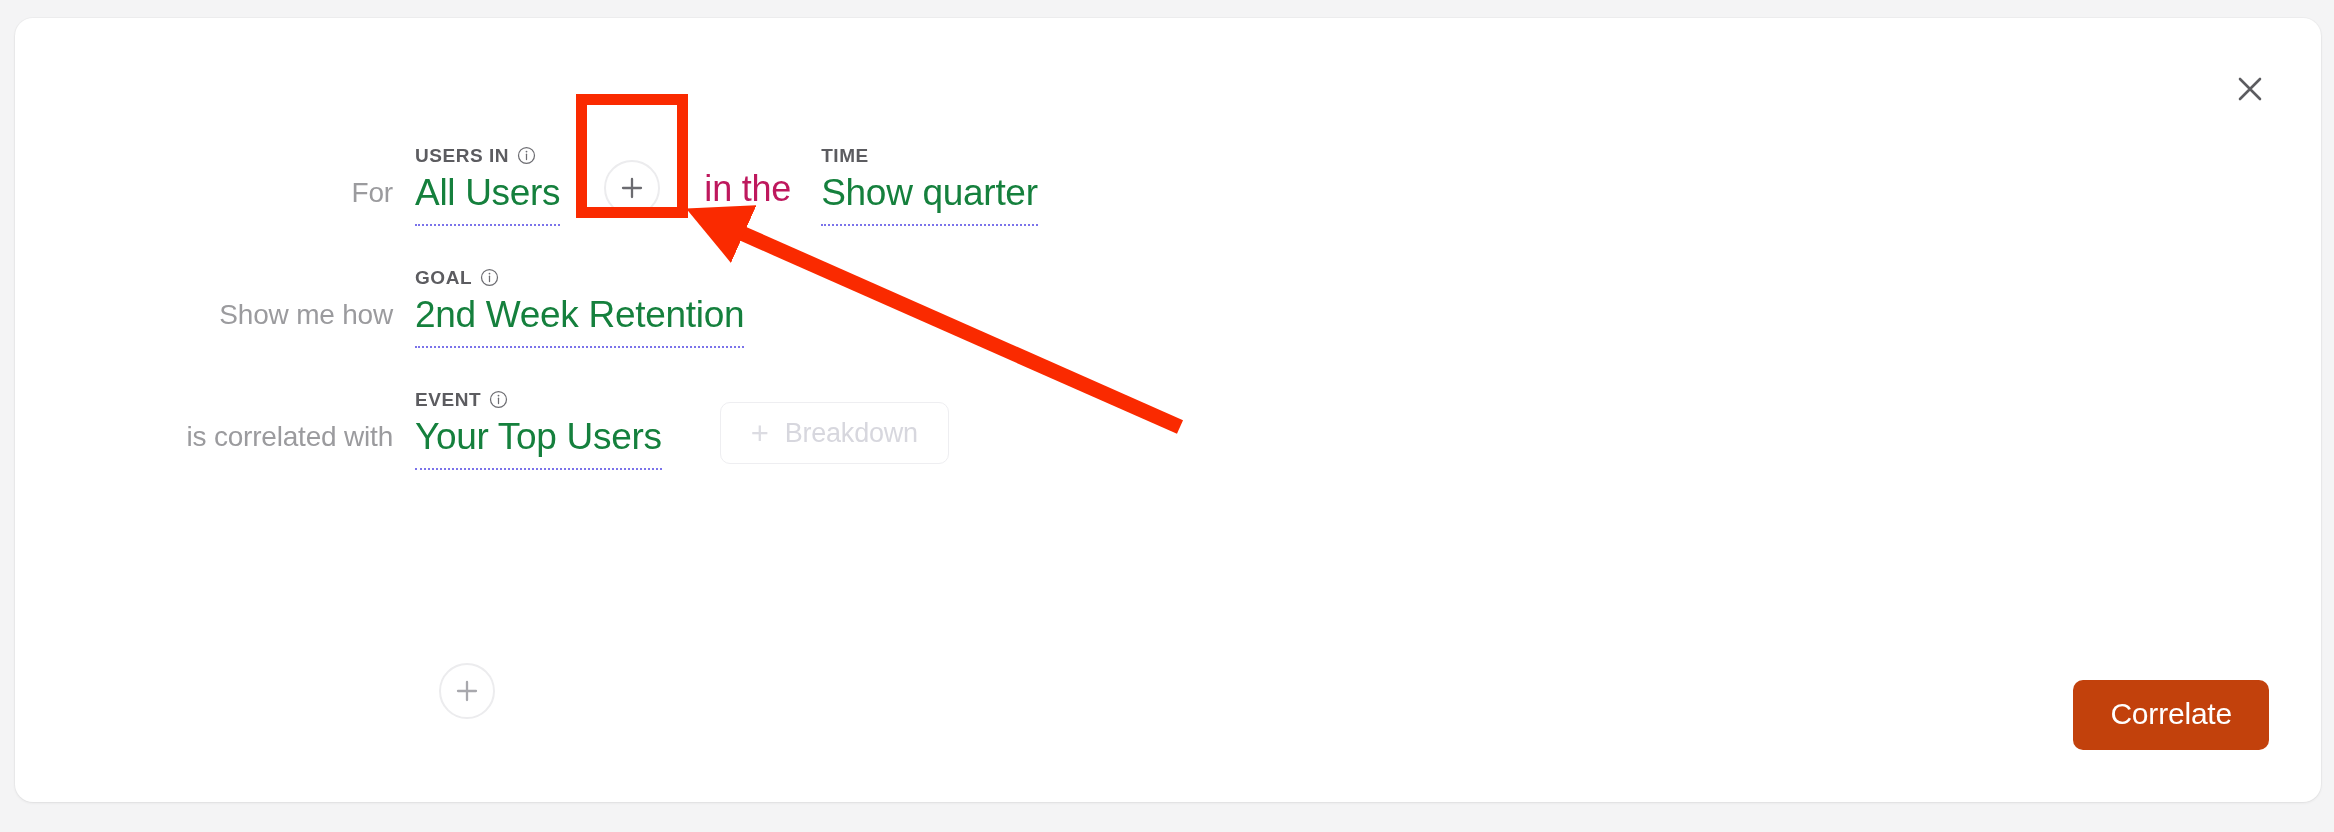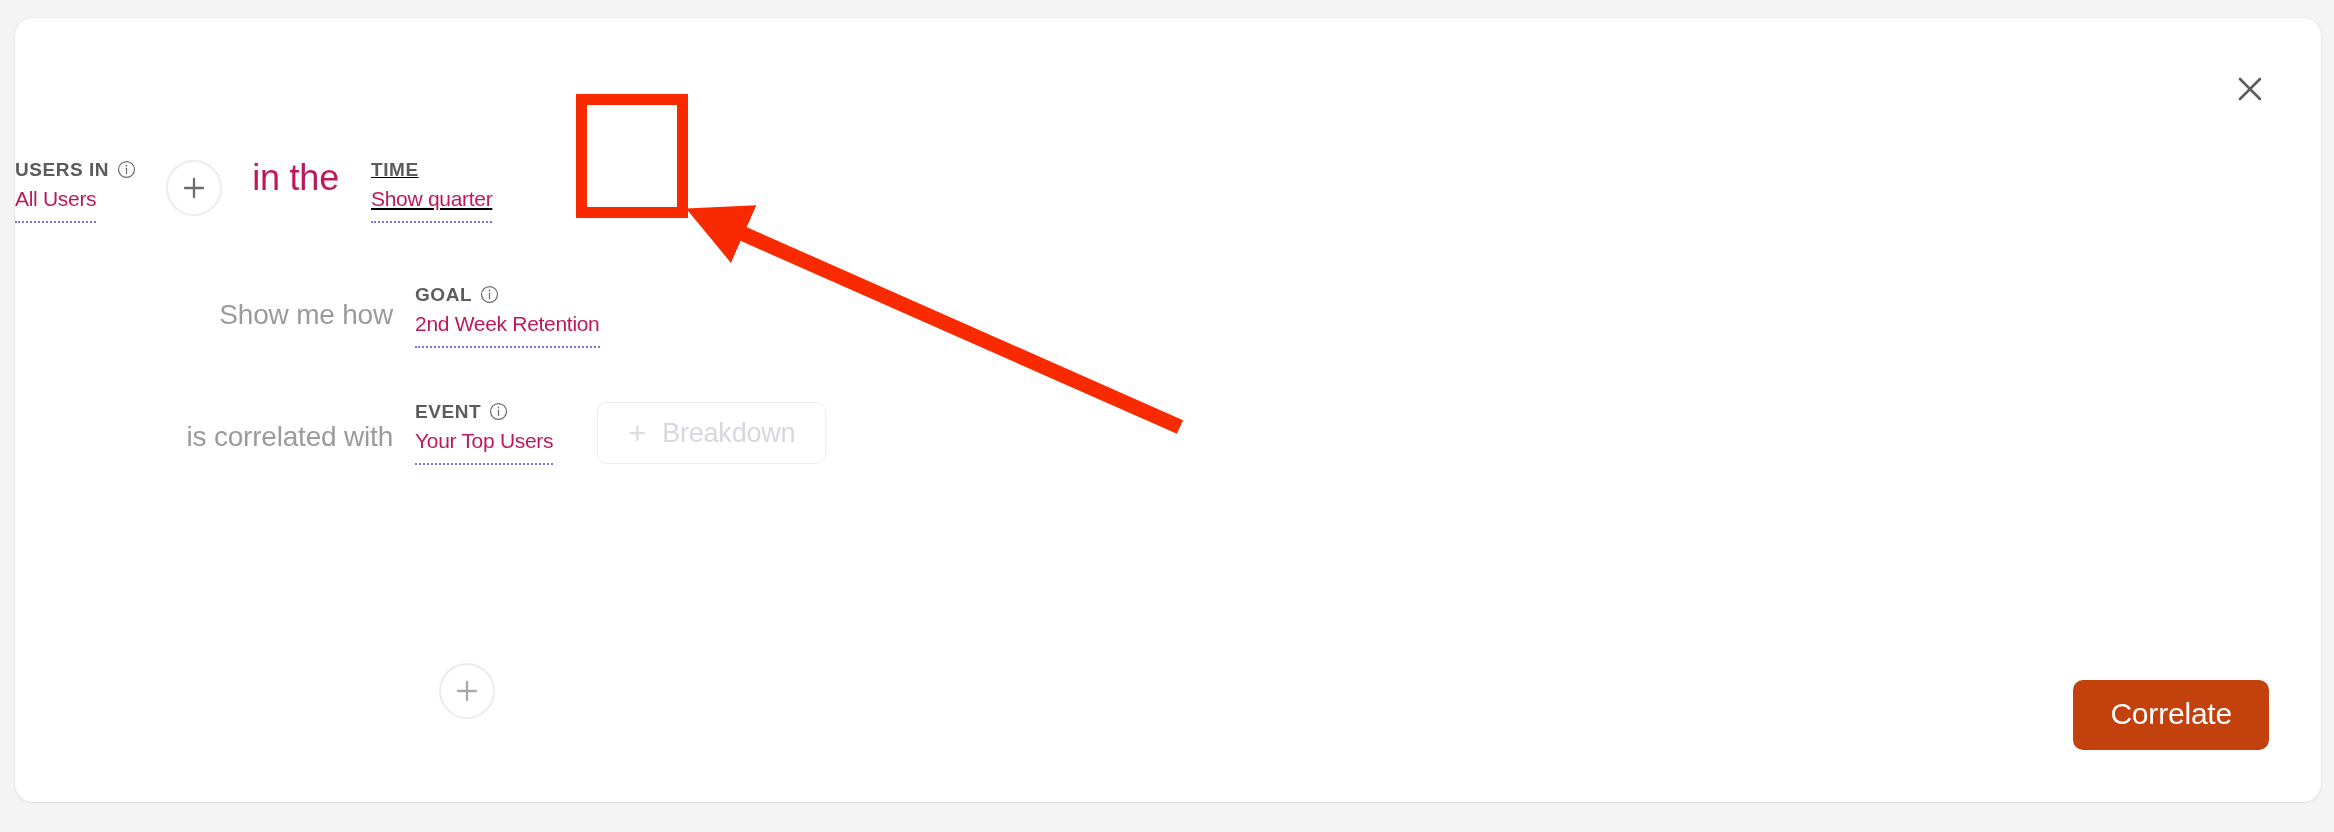--- a/index.html
+++ b/index.html
@@ -102,22 +102,22 @@
 
   .info-icon {
     width: 19px;
     height: 19px;
     display: inline-block;
     flex: 0 0 19px;
   }
   .info-icon svg { display: block; }
 
   .field-value {
-    font-size: 21px;
-    color: #be185d;
+    font-size: 37px;
+    color: #15803d;
     letter-spacing: -0.3px;
     line-height: 1.05;
     padding-bottom: 11px;
     border-bottom: 2px dotted #7b73ea;
     cursor: pointer;
     white-space: nowrap;
   }
 
   
   .circle-plus {
@@ -129,21 +129,22 @@
     display: inline-flex;
     align-items: center;
     justify-content: center;
     cursor: pointer;
     flex: 0 0 56px;
   }
   .circle-plus svg { display: block; }
 
   .row-inline {
     display: flex;
-    gap: 0;
+    align-items: flex-end;
+    gap: 14px;
   }
 
   .inline-mid {
     color: #be185d;
     font-size: 36px;
     letter-spacing: -0.2px;
     line-height: 1;
     padding-bottom: 19px;
     white-space: nowrap;
   }
@@ -222,20 +223,21 @@
 
     <div class="close-btn">
       <svg width="28" height="28" viewBox="0 0 28 28" aria-hidden="true">
         <path d="M4 4 L24 24 M24 4 L4 24" stroke="#5c5c60" stroke-width="2.6" stroke-linecap="round"></path>
       </svg>
     </div>
 
     <div class="rows">
 
       <div class="row">
+        <div class="prefix">For</div>
 
         <div class="row-inline">
           <div class="field">
             <div class="field-label">
               <span>USERS IN</span>
               <span class="info-icon">
                 <svg width="19" height="19" viewBox="0 0 20 20" aria-hidden="true">
                   <circle cx="10" cy="10" r="8.4" fill="none" stroke="#6d6d72" stroke-width="1.3"></circle>
                   <circle cx="10" cy="5.9" r="0.95" fill="#6d6d72"></circle>
                   <path d="M10 8.6 V14.3" stroke="#6d6d72" stroke-width="1.3" stroke-linecap="round"></path>
@@ -248,21 +250,21 @@
           <div style="padding:0 30px 10px 30px;">
             <div class="circle-plus">
               <svg width="26" height="26" viewBox="0 0 26 26" aria-hidden="true">
                 <path d="M13 4 V22 M4 13 H22" stroke="#6b6b70" stroke-width="2.3" stroke-linecap="round"></path>
               </svg>
             </div>
           </div>
 
           <div class="inline-mid">in the</div>
 
-          <div class="field" style="margin-left:32px;text-decoration:underline;">
+          <div class="field" style="margin-left:16px;">
             <div class="field-label">
               <span>TIME</span>
             </div>
             <div class="field-value">Show quarter</div>
           </div>
         </div>
       </div>
 
       <div class="row">
         <div class="prefix">Show me how</div>

